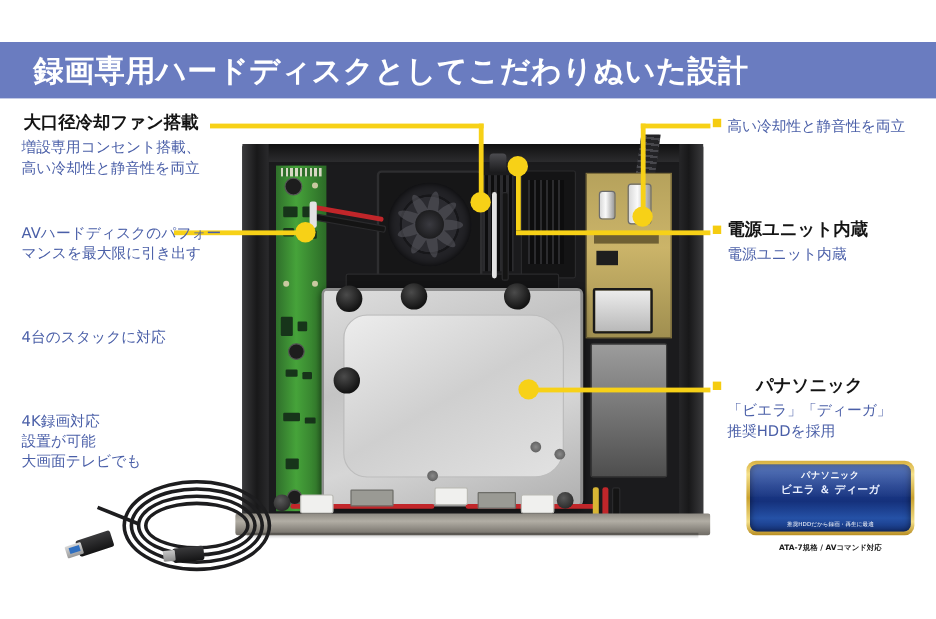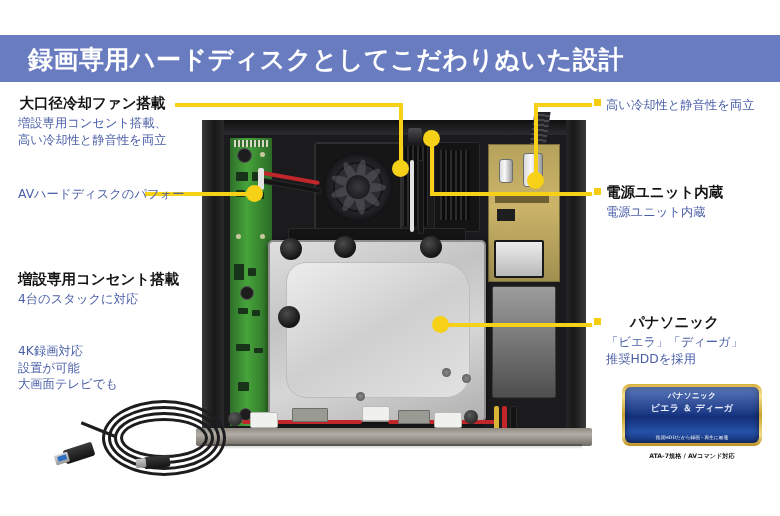--- a/index.html
+++ b/index.html
@@ -455,25 +455,25 @@
     <div class="c-title">大口径冷却ファン搭載</div>
     <div class="c-body">
       <div>増設専用コンセント搭載、</div>
       <div>高い冷却性と静音性を両立</div>
     </div>
   </div>
 
   <div class="callout" id="co-avhd">
     <div class="c-body">
       <div>AVハードディスクのパフォー</div>
+      <div>マンスを最大限に引き出す</div>
     </div>
   </div>
 
   <div class="callout" id="co-outlet">
-    <div class="c-title">増設専用コンセント搭載</div>
     <div class="c-body">
       <div>4台のスタックに対応</div>
     </div>
   </div>
 
   <div class="callout" id="co-cable">
     <div class="c-body">
       <div>4K録画対応</div>
       <div>設置が可能</div>
       <div>大画面テレビでも</div>

